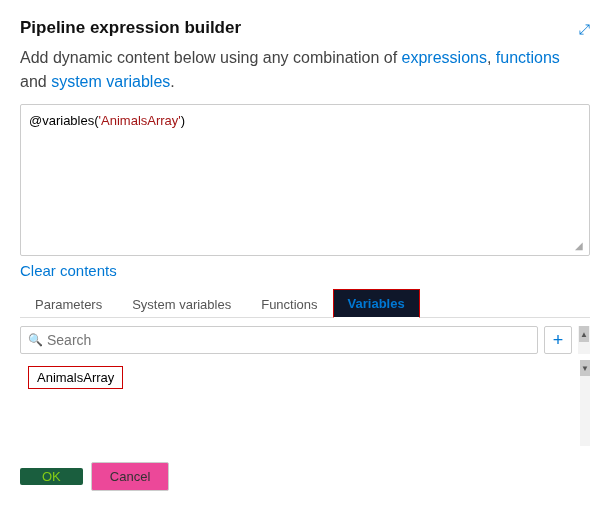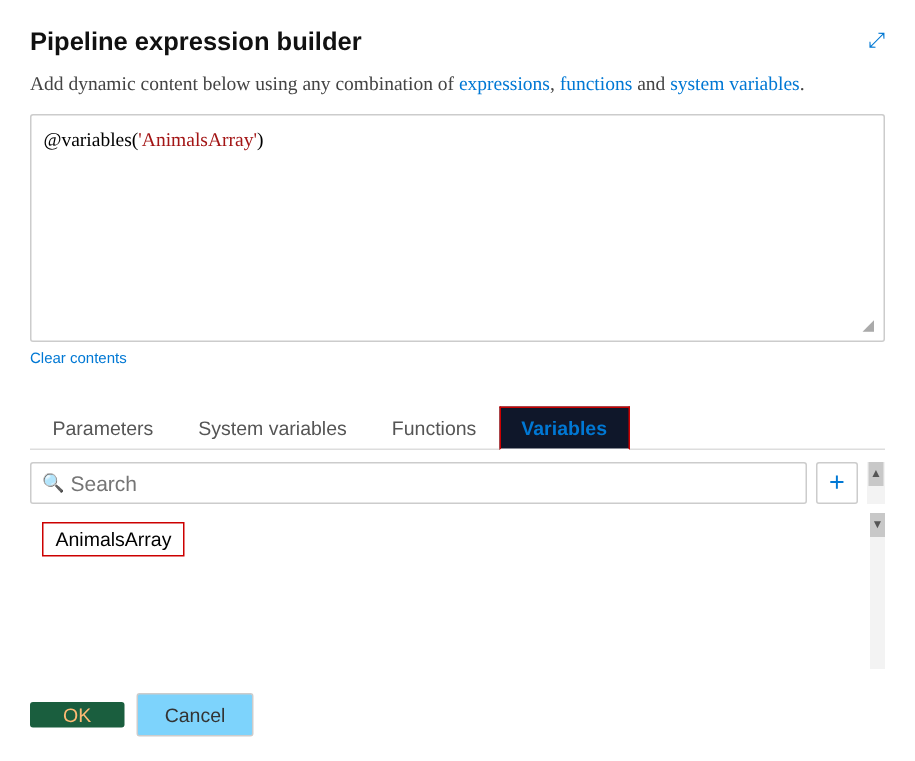--- a/index.html
+++ b/index.html
@@ -15,78 +15,77 @@
       width: 610px;
       height: 507px;
       background: #fff;
       padding: 18px 20px 16px 20px;
       display: flex;
       flex-direction: column;
       gap: 0;
     }
     .title-row {
       display: flex;
-      align-items: flex-start;
+      align-items: flex-end;
       justify-content: space-between;
       margin-bottom: 8px;
     }
     .title {
       font-size: 17px;
       font-weight: 600;
       color: #111;
     }
     .expand-icon {
       color: #0078d4;
       font-size: 14px;
       cursor: pointer;
     }
     .subtitle {
-      font-size: 13px;
+      font-size: 16px;
       color: #444;
       margin-bottom: 10px;
       line-height: 1.5;
-      font-family: Liberation Serif, serif;
     }
     .subtitle a, .subtitle .link {
       color: #0078d4;
       text-decoration: none;
     }
     .code-area-wrapper {
       border: 1px solid #ccc;
       border-radius: 2px;
       background: #fff;
       position: relative;
       margin-bottom: 4px;
     }
     .code-content {
       padding: 8px;
-      font-family: Liberation Serif, serif;
+      font-family: Liberation Sans, sans-serif;
       font-size: 13px;
       color: #000;
       height: 150px;
       overflow: auto;
       white-space: pre;
     }
     .code-highlight-string { color: #a31515; }
     .resize-handle {
       position: absolute;
       bottom: 2px;
       right: 2px;
       width: 12px;
       height: 12px;
       cursor: se-resize;
       color: #aaa;
       font-size: 10px;
       line-height: 1;
     }
     .clear-contents {
       color: #0078d4;
-      font-size: 10px;
-      cursor: pointer;
-      margin-bottom: 26px;
+      font-size: 15px;
+      cursor: pointer;
+      margin-bottom: 10px;
       display: inline-block;
       margin-top: 2px;
       text-decoration: none;
     }
     .tabs-row {
       display: flex;
       align-items: center;
       border-bottom: 1px solid #ddd;
       margin-bottom: 0;
       gap: 0;
@@ -196,30 +195,30 @@
     }
     .bottom-row {
       display: flex;
       align-items: center;
       gap: 8px;
       margin-top: 10px;
       padding-top: 6px;
     }
     .btn-ok {
       background: #1a5e3e;
-      color: #fdba74;
+      color: #84cc16;
       border: none;
       padding: 1px 22px;
       font-size: 13px;
       cursor: pointer;
       border-radius: 2px;
       font-weight: 500;
     }
     .btn-cancel {
-      background: #7dd3fc;
+      background: #ec4899;
       color: #333;
       border: 1px solid #ccc;
       padding: 6px 18px;
       font-size: 13px;
       cursor: pointer;
       border-radius: 2px;
     }
   </style>
 </head>
 <body>

